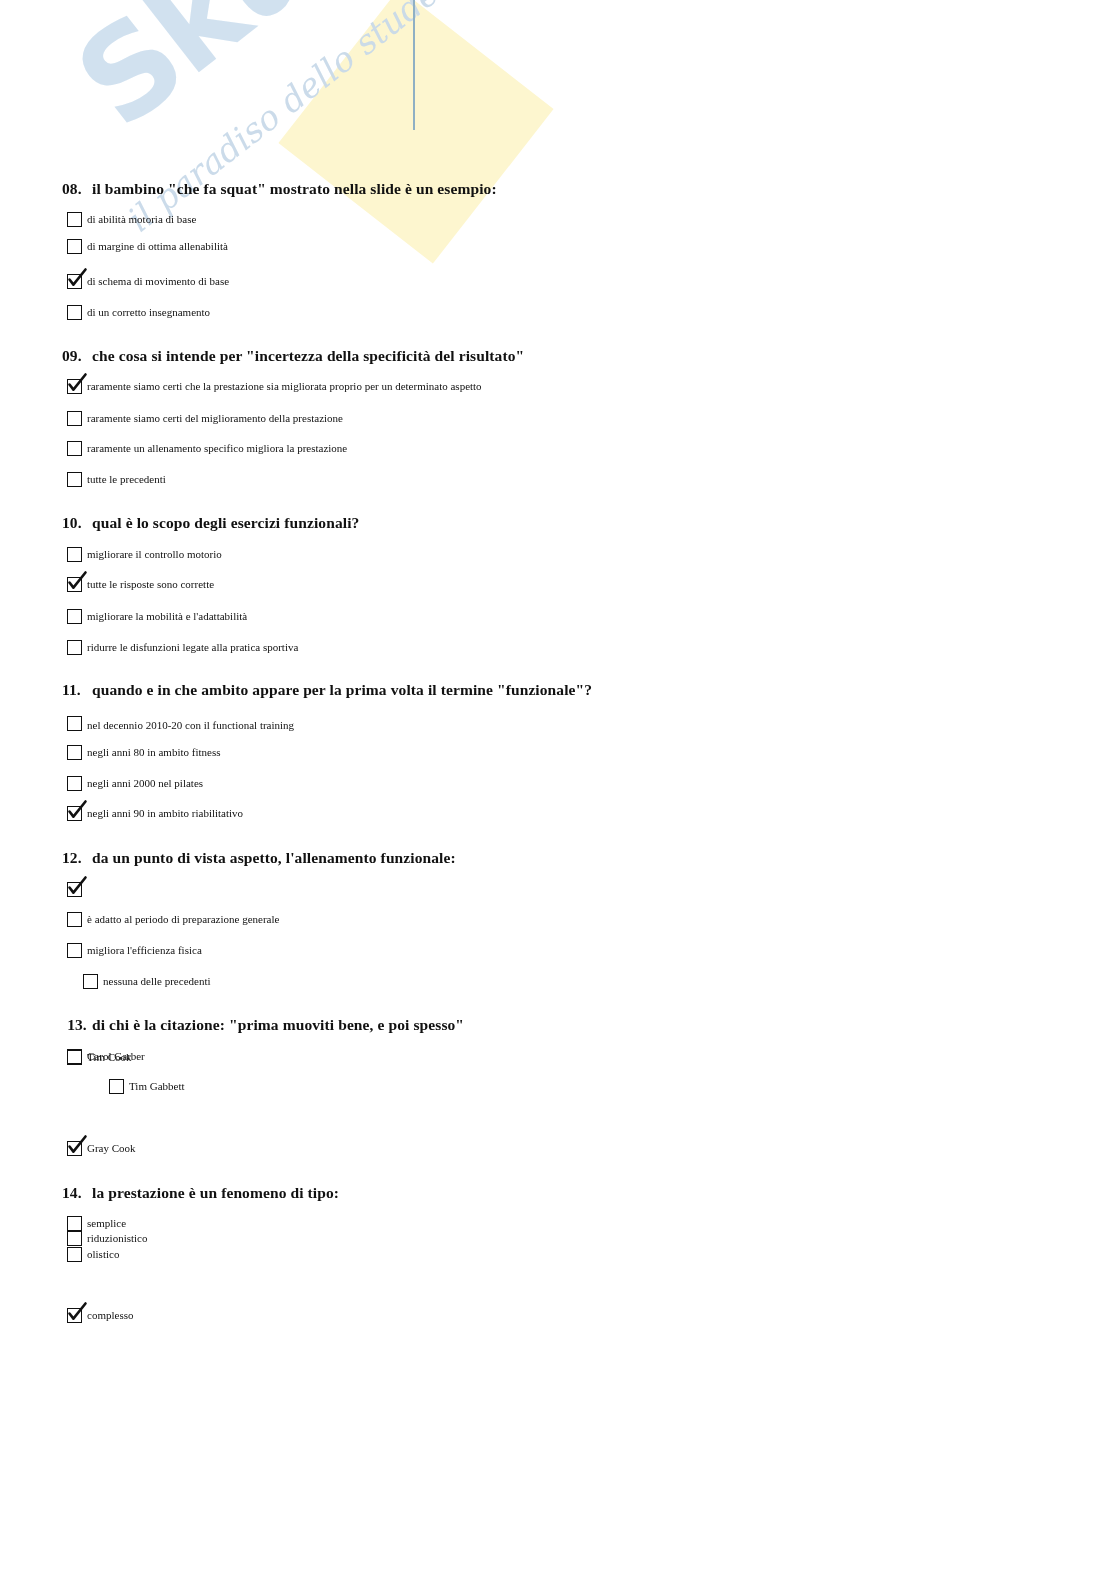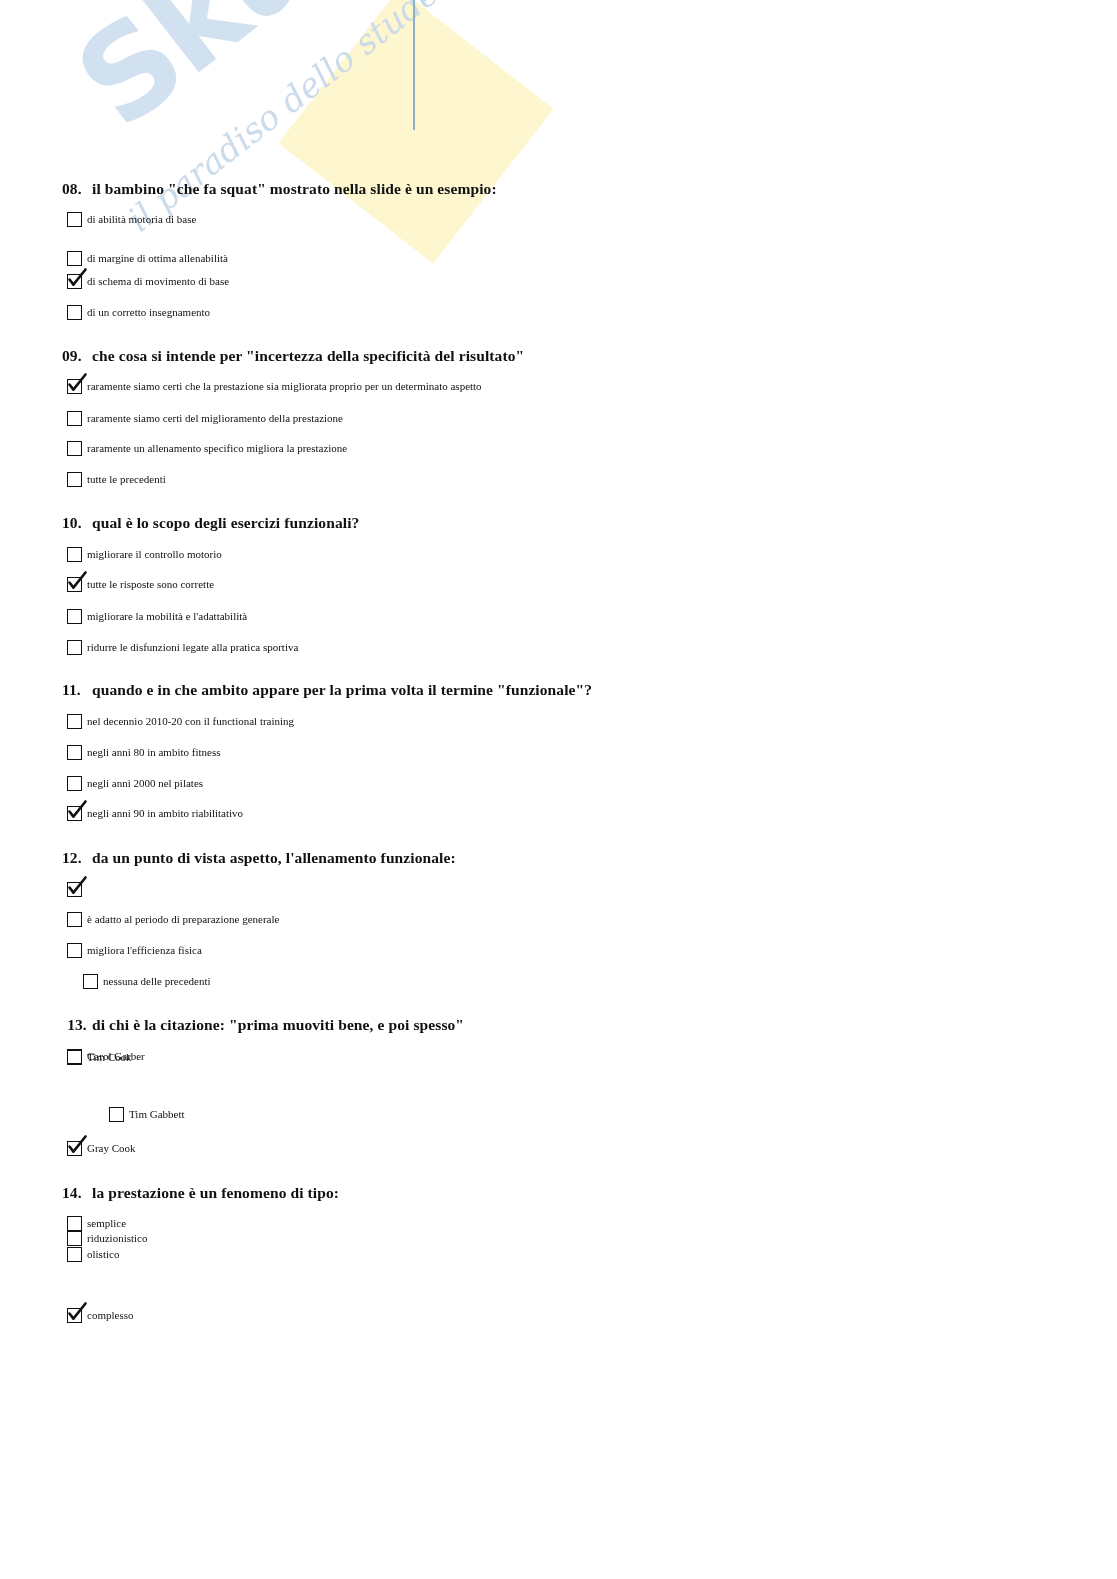--- a/index.html
+++ b/index.html
@@ -129,21 +129,21 @@
 
   <div class="top-rule"></div>
 
   <div id="content">
       <div class="question-block" style="top: 0px;">
         <div class="q-title" style="top: 180px;"><span class="q-num">08.</span><span>il bambino "che fa squat" mostrato nella slide è un esempio:</span></div>
         <div class="option" style="top: 209px;">
           <span class="box"></span>
           <span class="opt-label">di abilità motoria di base</span>
         </div>
-        <div class="option" style="top: 248px; align-items: center;">
+        <div class="option" style="top: 236px; align-items: center;">
           <span class="box"></span>
           <span class="opt-label">di margine di ottima allenabilità</span>
         </div>
         <div class="option" style="top: 271px;">
           <span class="box">
             <svg viewBox="0 0 24 24">
               <path d="M3.5 11.5 L7.4 16.6 L19.5 1.5" fill="none" stroke="#111111" stroke-width="2.6" stroke-linecap="round" stroke-linejoin="round"></path>
             </svg>
           </span>
           <span class="opt-label">di schema di movimento di base</span>
@@ -194,21 +194,21 @@
           <span class="box"></span>
           <span class="opt-label">migliorare la mobilità e l'adattabilità</span>
         </div>
         <div class="option" style="top: 637px;">
           <span class="box"></span>
           <span class="opt-label">ridurre le disfunzioni legate alla pratica sportiva</span>
         </div>
       </div>
       <div class="question-block" style="top: 0px;">
         <div class="q-title" style="top: 681px;"><span class="q-num">11.</span><span>quando e in che ambito appare per la prima volta il termine "funzionale"?</span></div>
-        <div class="option" style="top: 711px;">
+        <div class="option" style="top: 711px; align-items: flex-end;">
           <span class="box"></span>
           <span class="opt-label">nel decennio 2010-20 con il functional training</span>
         </div>
         <div class="option" style="top: 742px;">
           <span class="box"></span>
           <span class="opt-label">negli anni 80 in ambito fitness</span>
         </div>
         <div class="option" style="top: 773px;">
           <span class="box"></span>
           <span class="opt-label">negli anni 2000 nel pilates</span>
@@ -243,21 +243,21 @@
           <span class="box"></span>
           <span class="opt-label">nessuna delle precedenti</span>
         </div>
       </div>
       <div class="question-block" style="top: 0px;">
         <div class="q-title" style="top: 1016px; text-align: center;"><span class="q-num">13.</span><span>di chi è la citazione: "prima muoviti bene, e poi spesso"</span></div>
         <div class="option" style="top: 1046px;">
           <span class="box"></span>
           <span class="opt-label">Carol Garber</span>
         </div>
-        <div class="option" style="top: 1104px; padding-left: 42px;">
+        <div class="option" style="top: 1076px; padding-left: 42px;">
           <span class="box"></span>
           <span class="opt-label">Tim Gabbett</span>
         </div>
         <div class="option" style="top: 1047px;">
           <span class="box"></span>
           <span class="opt-label">Tim Cook</span>
         </div>
         <div class="option" style="top: 1138px;">
           <span class="box">
             <svg viewBox="0 0 24 24">

